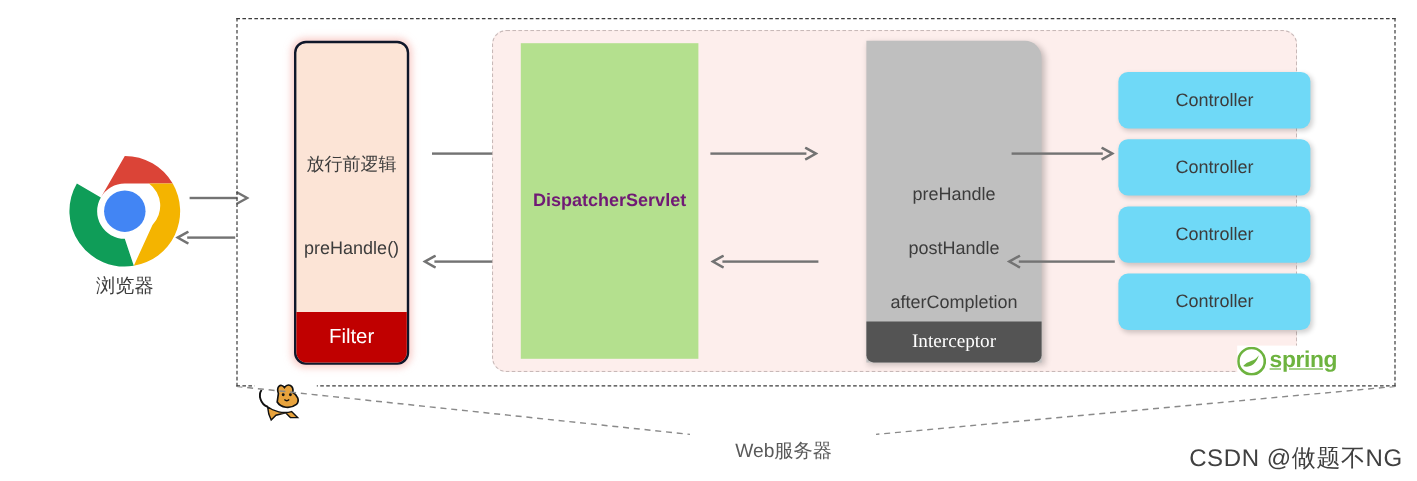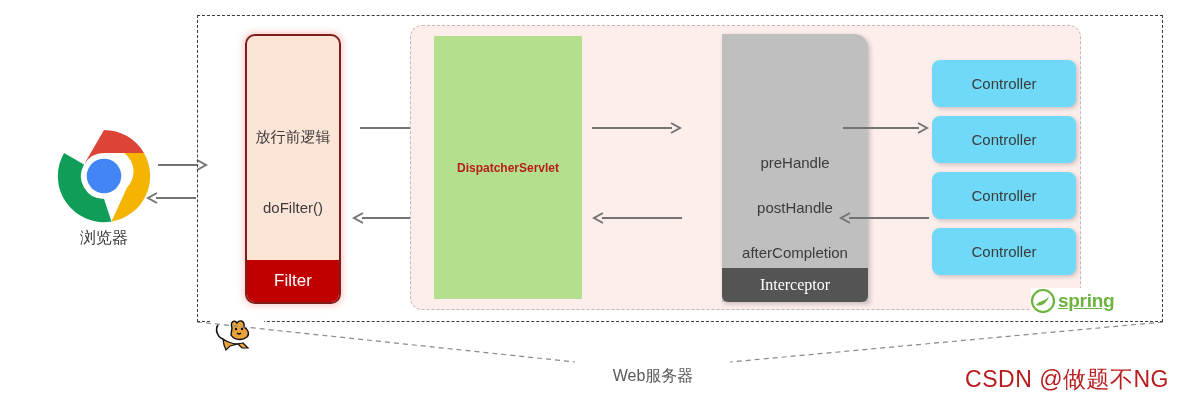--- a/index.html
+++ b/index.html
@@ -29,21 +29,21 @@
   .arrow .shaft{
     position:absolute;top:5px;left:0;height:2px;background:#737373;
   }
   .arrow .head{position:absolute;top:0;width:12px;height:12px;}
   .arrow .head svg{display:block;}
 
   
   .filter-box{
     position:absolute;left:245px;top:34px;width:96px;height:270px;
     background:#fce4d6;
-    border:2px solid #7f1d1d;
+    border:2px solid #0f172a;
     border-radius:10px;
     box-shadow:0 0 6px 2px rgba(244,167,160,.55);
     box-sizing:border-box;
   }
   .filter-txt{
     position:absolute;left:0;width:100%;text-align:center;
     font-size:15px;color:#3c3c3c;
   }
   .filter-txt.t1{top:92px;}
   .filter-txt.t2{top:163px;}
@@ -64,21 +64,21 @@
     border:1.5px dashed #c8b9b8;
     border-radius:12px;box-sizing:border-box;
   }
 
   
   .dispatcher{
     position:absolute;left:434px;top:36px;width:148px;height:263px;
     background:#b4e08e;
     display:flex;align-items:center;justify-content:center;
   }
-  .dispatcher span{font-size:12px;font-weight:bold;color:#b91c1c;}
+  .dispatcher span{font-size:15px;font-weight:bold;color:#701a75;}
 
   
   .interceptor{
     position:absolute;left:722px;top:34px;width:146px;height:268px;
     background:#bfbfbf;
     border-radius:0 14px 0 0;
     box-shadow:2px 2px 5px rgba(0,0,0,.22);
   }
   .icep-txt{
     position:absolute;left:0;width:100%;text-align:center;
@@ -88,21 +88,21 @@
   .icep-txt.i2{top:165px;}
   .icep-txt.i3{top:210px;}
   .icep-foot{
     position:absolute;left:0;bottom:0;width:100%;height:34px;
     background:#545454;border-radius:0 0 6px 6px;
     color:#ffffff;font-size:16px;display:flex;align-items:center;justify-content:center;font-family:Liberation Serif, serif;
   }
 
   
   .ctrl{
-    position:absolute;left:932px;width:144px;height:47px;
+    position:absolute;left:932px;width:160px;height:47px;
     background:#6fd9f7;border-radius:8px;
     box-shadow:2px 2px 4px rgba(0,0,0,.18);
     display:flex;align-items:center;justify-content:center;
     font-size:15px;color:#3c3c3c;
   }
   .ctrl.c0{top:60px;}
   .ctrl.c1{top:116px;}
   .ctrl.c2{top:172px;}
   .ctrl.c3{top:228px;}
 
@@ -116,21 +116,21 @@
   }
   .leader-svg{position:absolute;left:0;top:322px;width:1181px;height:60px;}
   .server-label{
     position:absolute;left:583px;top:366px;width:140px;
     text-align:center;font-size:16px;color:#5a5a5a;
   }
 
   
   .watermark{
     position:absolute;right:12px;bottom:6px;
-    font-size:23px;color:#b91c1c;letter-spacing:.5px;
+    font-size:20px;color:#404040;letter-spacing:.5px;
   }
 </style>
 </head>
 <body>
 
 <div class="canvas">
 
   <div class="browser">
     <svg width="96" height="96" viewBox="0 0 100 100">
       <circle cx="50" cy="50" r="48" fill="#ffffff"></circle>
@@ -158,21 +158,21 @@
       <svg width="12" height="12" viewBox="0 0 12 12">
           <path d="M11 1 L2 6 L11 11" fill="none" stroke="#737373" stroke-width="2"></path>
         </svg>
     </div>
   </div>
 
   <div class="server-box"></div>
 
   <div class="filter-box">
     <div class="filter-txt t1">放行前逻辑</div>
-    <div class="filter-txt t2">doFilter()</div>
+    <div class="filter-txt t2">preHandle()</div>
     <div class="filter-txt t3">放行后逻辑</div>
     <div class="filter-foot">Filter</div>
   </div>
 
   <div class="tomcat">
     <svg width="52" height="38" viewBox="0 0 52 38">
       <path d="M6 10 C3 14 5 22 11 24" fill="none" stroke="#111" stroke-width="1.6"></path>
       <path d="M20 13 C18 7 22 4 25 8 C28 4 33 6 32 12 C36 14 38 19 35 22 C30 26 22 25 19 20 Z" fill="#e8a33d" stroke="#111" stroke-width="1.4"></path>
       <path d="M11 24 C16 28 24 30 31 28 L36 33 L30 33 L26 29 L18 31 L14 35 L12 30 Z" fill="#e8a33d" stroke="#111" stroke-width="1.2"></path>
       <circle cx="24" cy="14" r="1.2" fill="#111"></circle>

